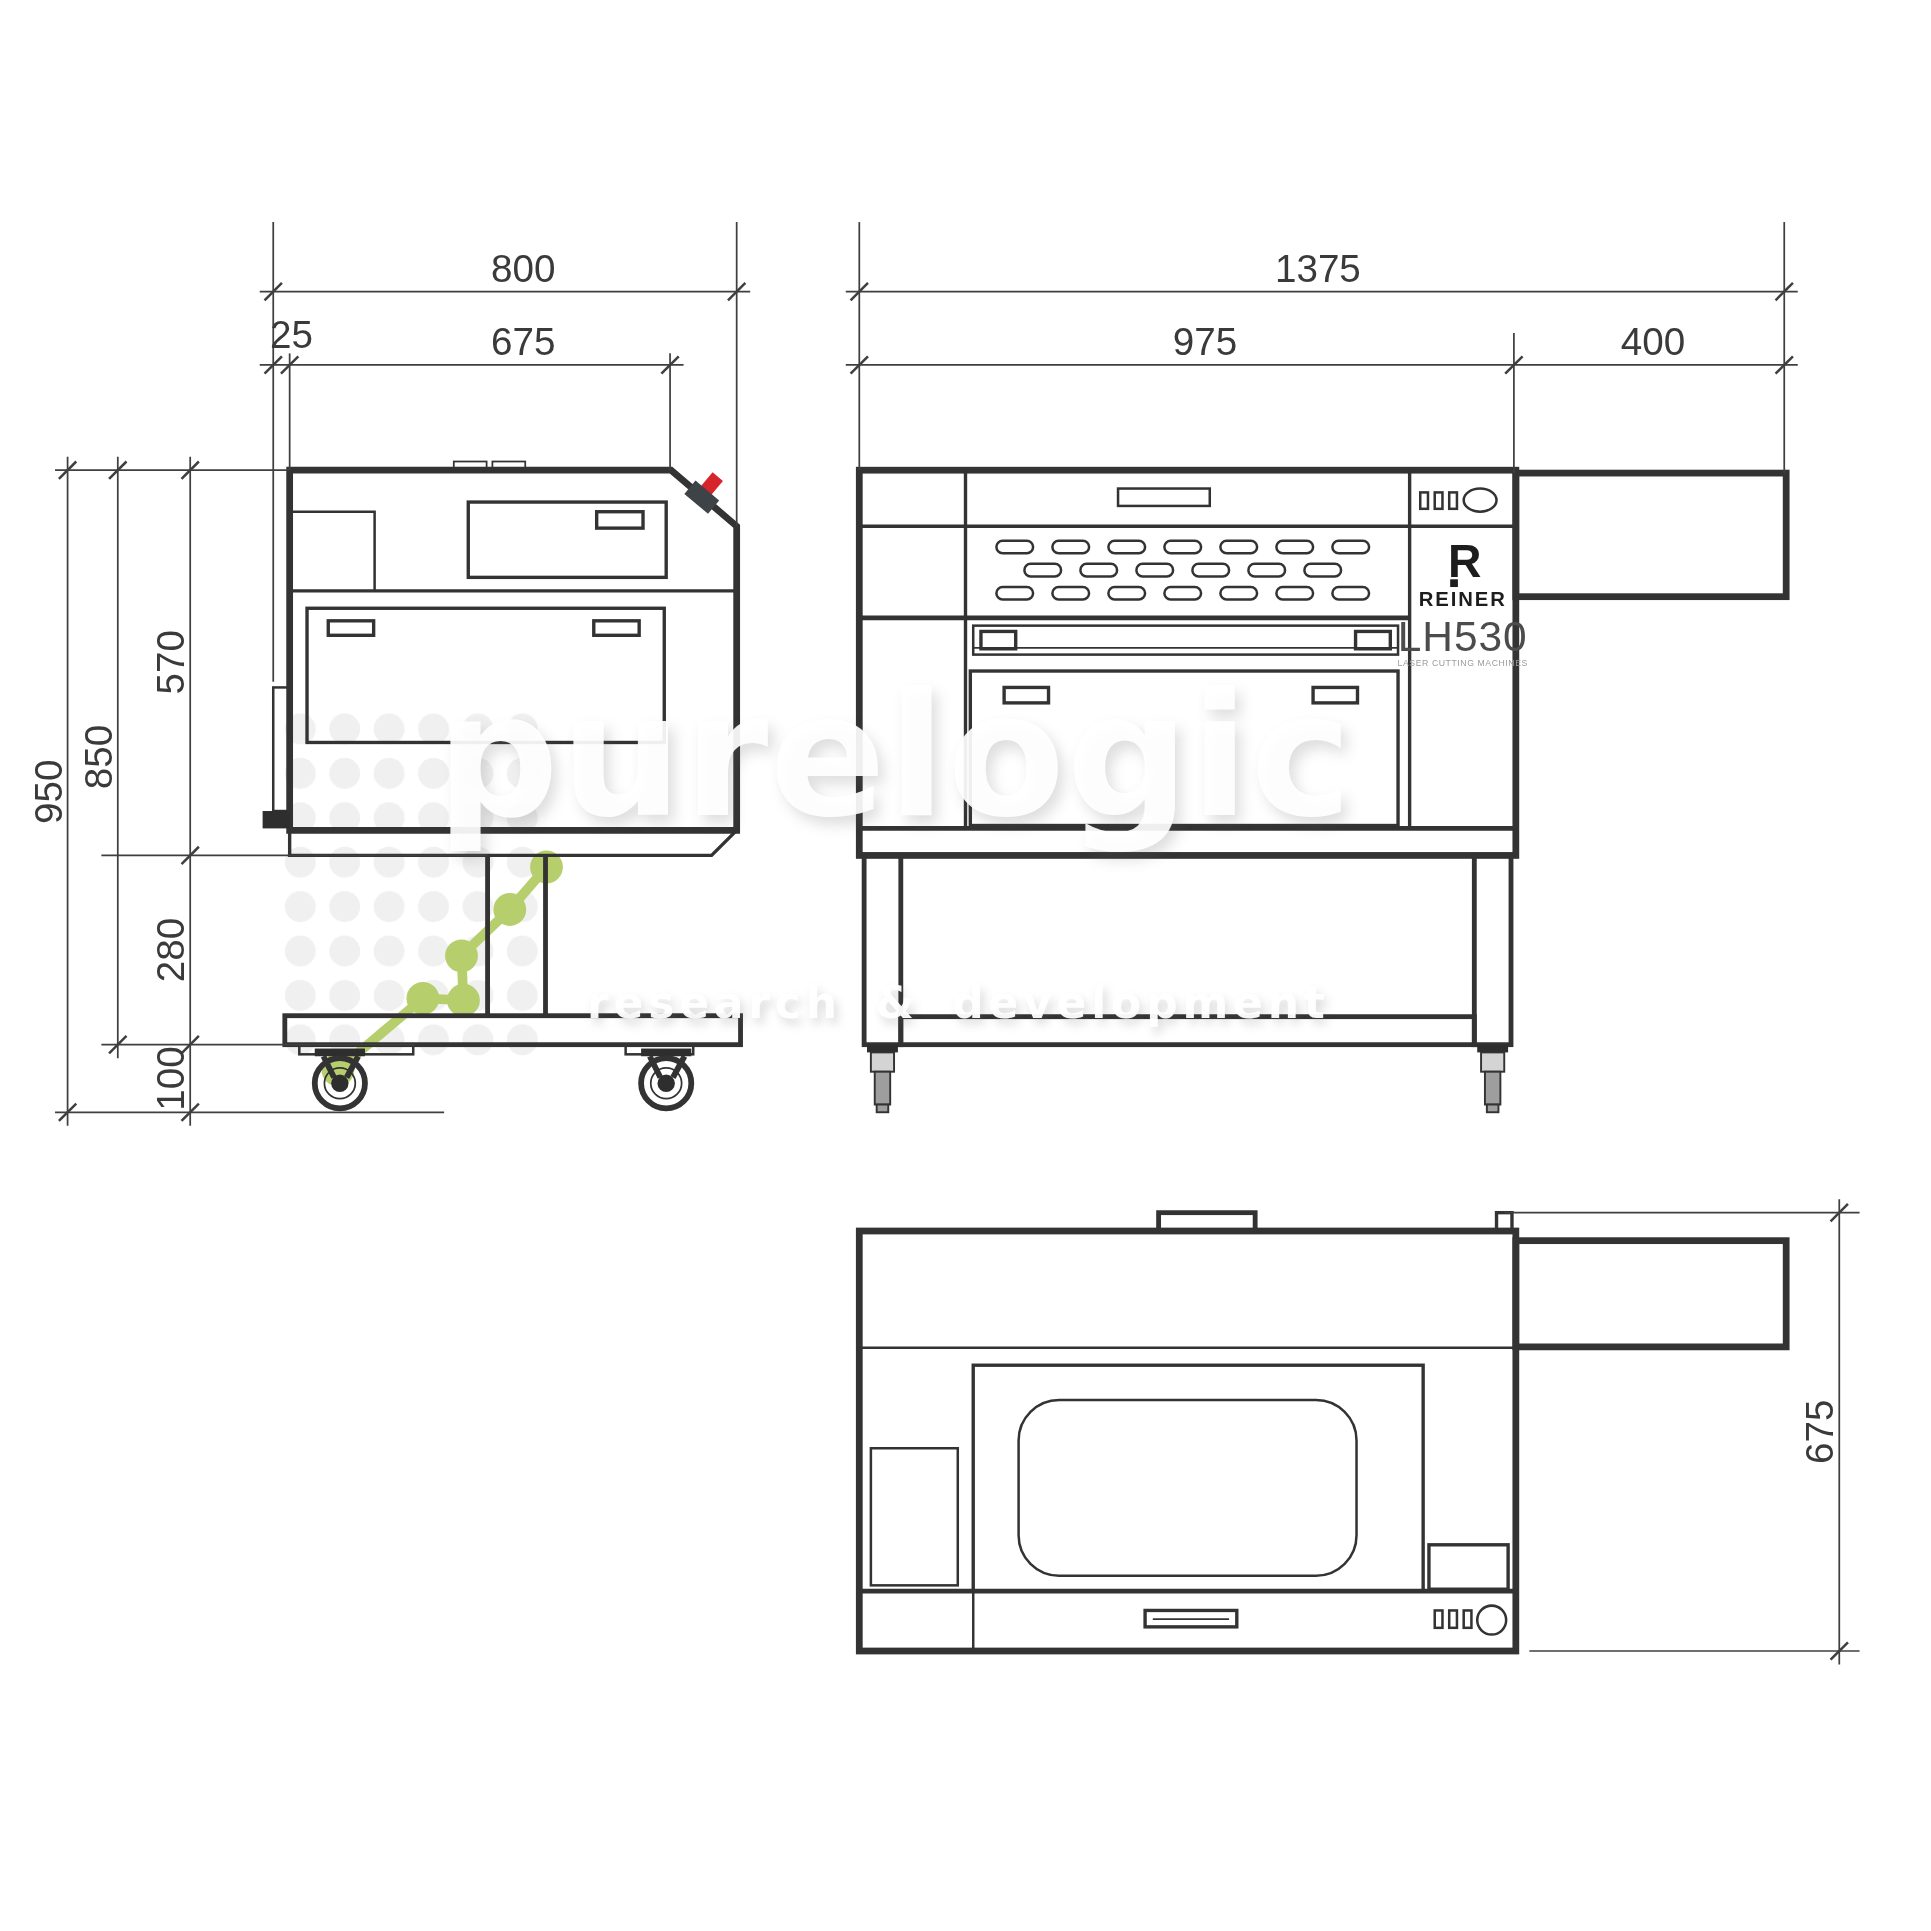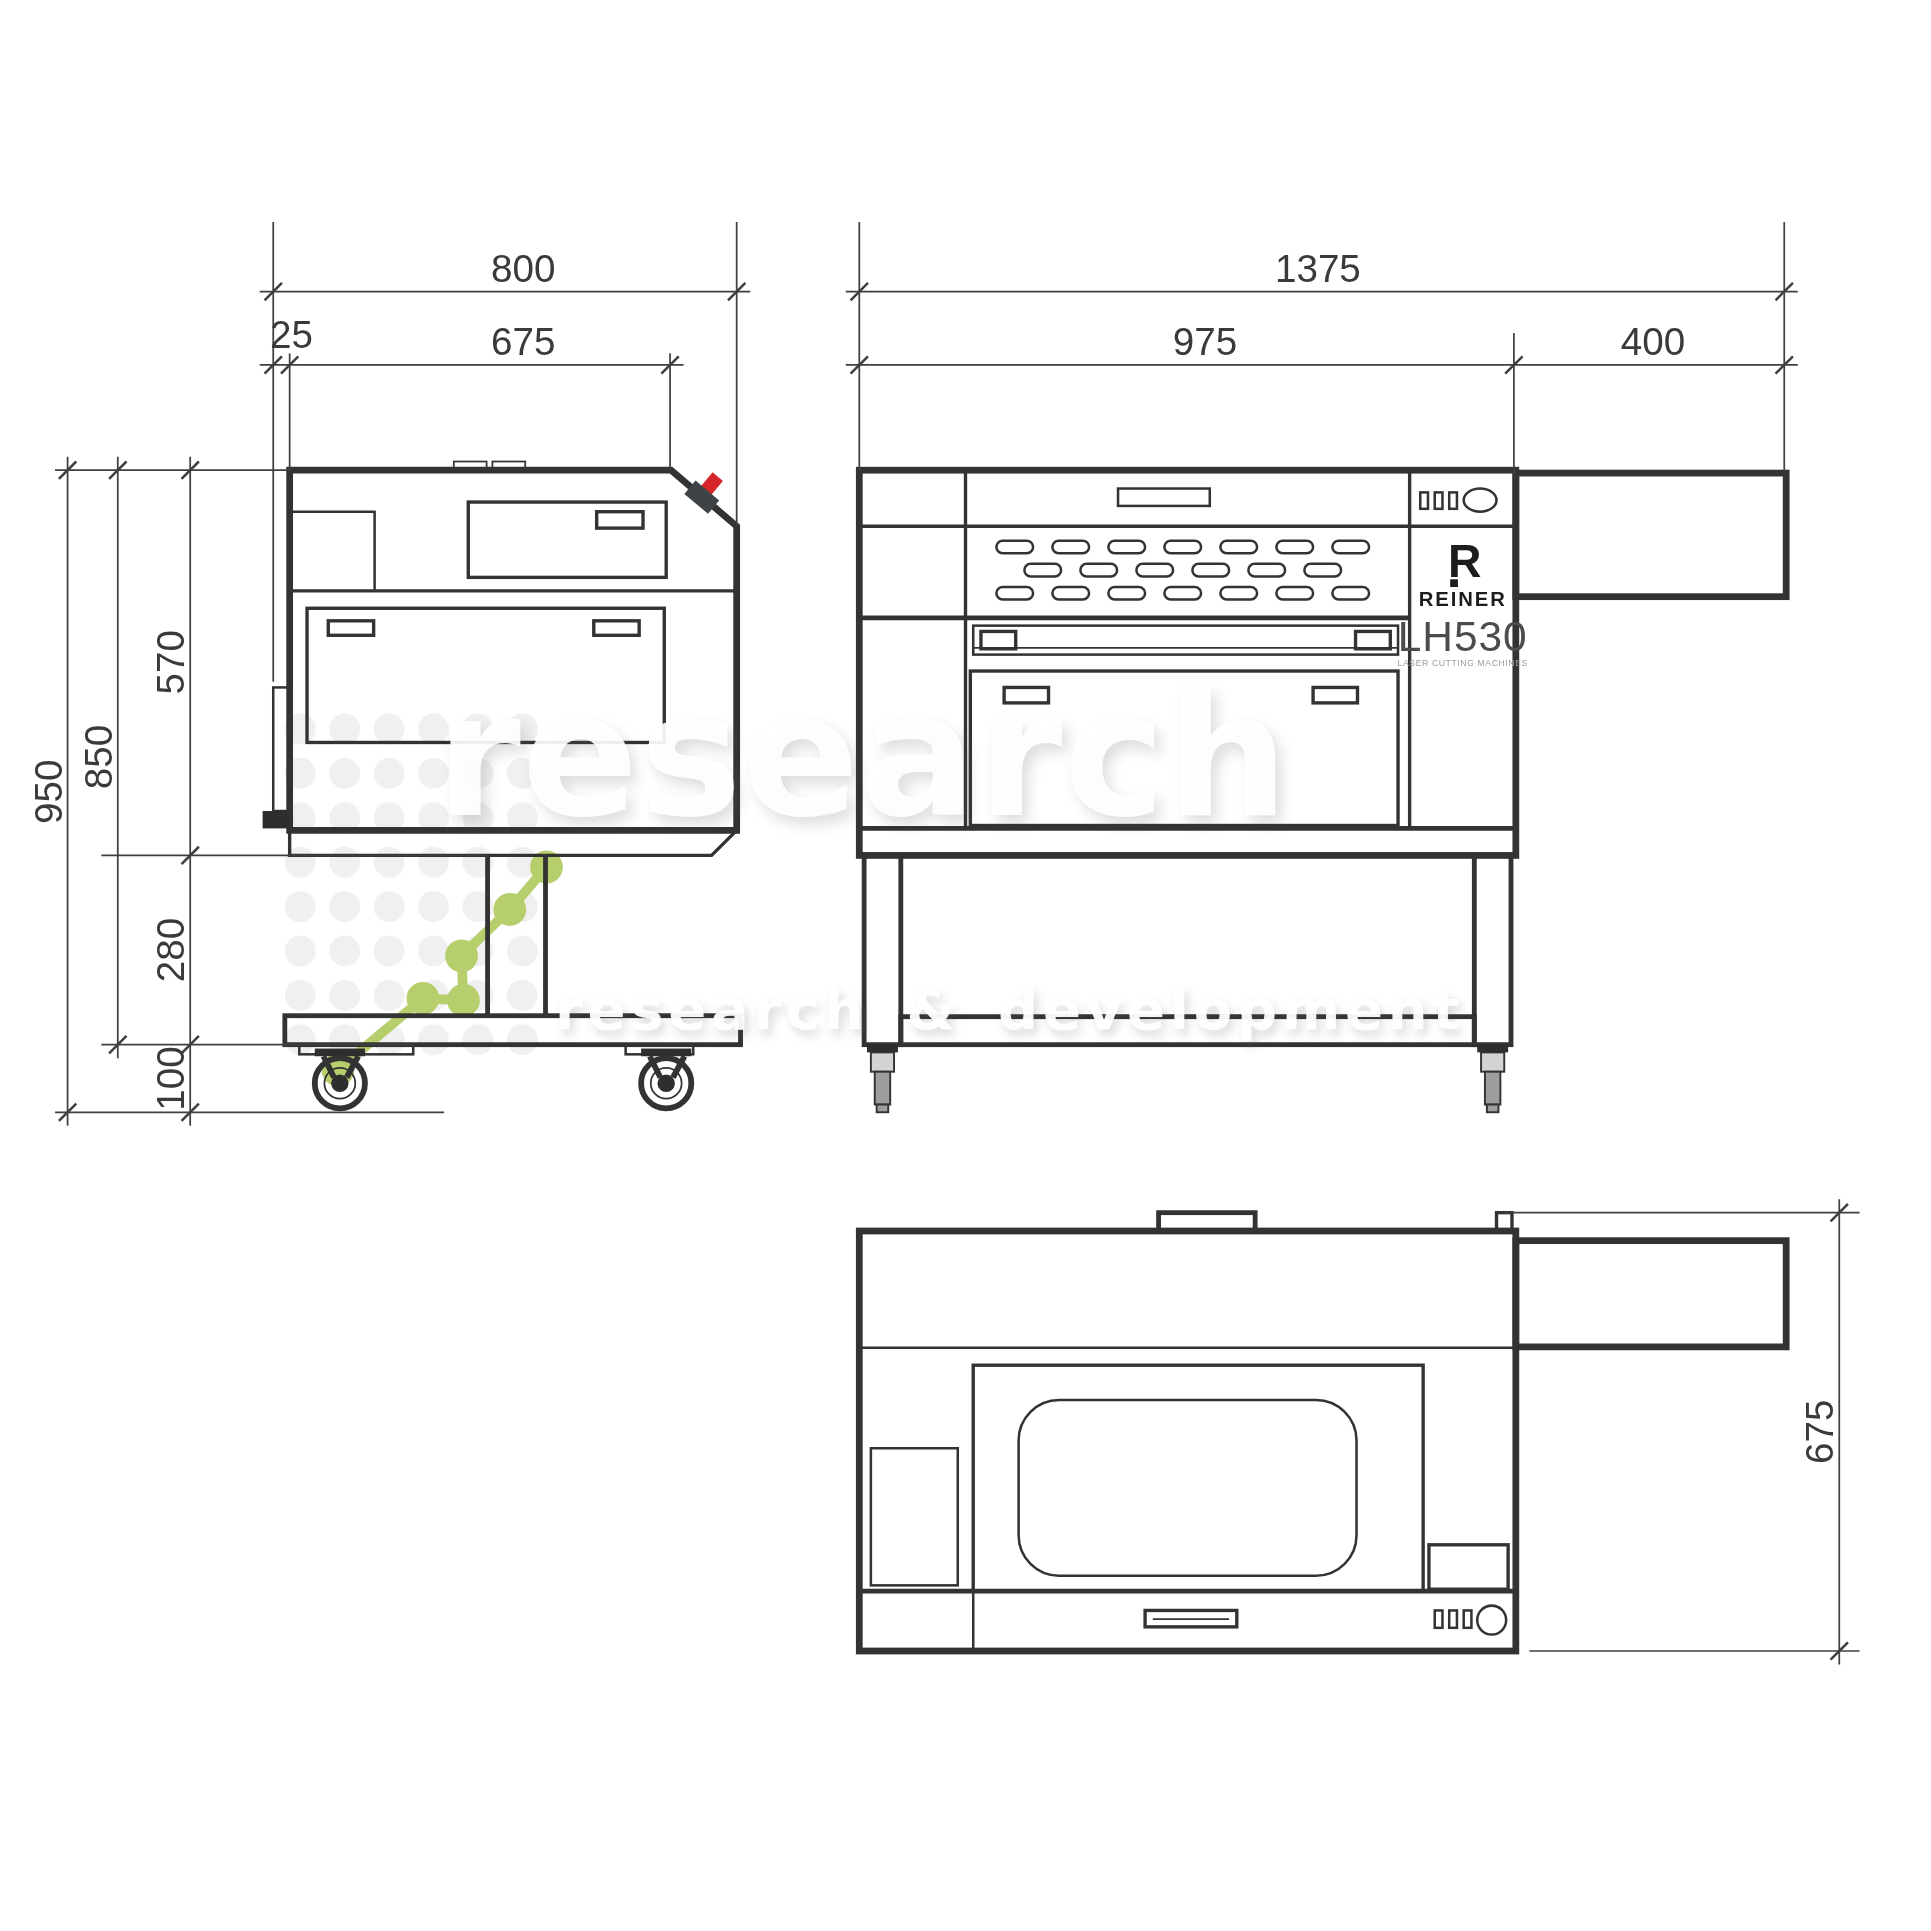--- a/index.html
+++ b/index.html
@@ -13,21 +13,21 @@
   .tick{stroke:#3f3f3f;stroke-width:2.6px;}
   text.dimlbl{font-family:"Liberation Sans",sans-serif;font-size:40px;fill:#3a3a3a;text-anchor:middle;}
   text.brandR{font-family:"Liberation Sans",sans-serif;font-weight:bold;font-size:48px;fill:#1d1d1d;text-anchor:middle;}
   text.brandName{font-family:"Liberation Sans",sans-serif;font-weight:bold;font-size:21px;fill:#1d1d1d;text-anchor:middle;letter-spacing:2px;}
   text.model{font-family:"Liberation Sans",sans-serif;font-size:44px;fill:#4c4c4c;text-anchor:middle;letter-spacing:1px;}
   text.modelSub{font-family:"Liberation Sans",sans-serif;font-size:9px;fill:#9a9a9a;text-anchor:middle;letter-spacing:.6px;}
   .wm{position:absolute;pointer-events:none;white-space:nowrap;
       font-family:"DejaVu Sans","Liberation Sans",sans-serif;font-weight:bold;}
   #wm-logo{left:436px;top:655px;font-size:172px;letter-spacing:1px;
       color:rgba(255,255,255,0.92);text-shadow:5.8px 7.7px 13.5px rgba(90,90,90,0.20);}
-  #wm-tagline{left:555px;top:977px;font-size:56px;letter-spacing:4.8px;word-spacing:13.5px;
+  #wm-tagline{left:587px;top:977px;font-size:44px;letter-spacing:4.8px;word-spacing:13.5px;
       color:rgba(255,255,255,0.95);text-shadow:3.9px 5.8px 9.7px rgba(90,90,90,0.22);}
 </style>
 </head>
 <body>
 
 <div id="canvas">
 <svg width="1931" height="1931" viewBox="0 0 2000 2000">
 
   <defs>
     <pattern id="dotgrid" x="288" y="732" width="46" height="46" patternUnits="userSpaceOnUse">
@@ -263,16 +263,16 @@
   <g>
     <line class="dim" x1="1558" y1="1256" x2="1926" y2="1256"></line>
     <line class="dim" x1="1584" y1="1710" x2="1926" y2="1710"></line>
     <line class="dim" x1="1905" y1="1242" x2="1905" y2="1724"></line>
     <line class="tick" x1="1896" y1="1265" x2="1914" y2="1247"></line>
     <line class="tick" x1="1896" y1="1719" x2="1914" y2="1701"></line>
     <text class="dimlbl" x="1899" y="1483" transform="rotate(-90 1899 1483)">675</text>
   </g>
 </svg>
 
-<div id="wm-logo" class="wm">research</div>
+<div id="wm-logo" class="wm">purelogic</div>
 <div id="wm-tagline" class="wm">research &amp; development</div>
 </div>
 
 
 </body></html>

